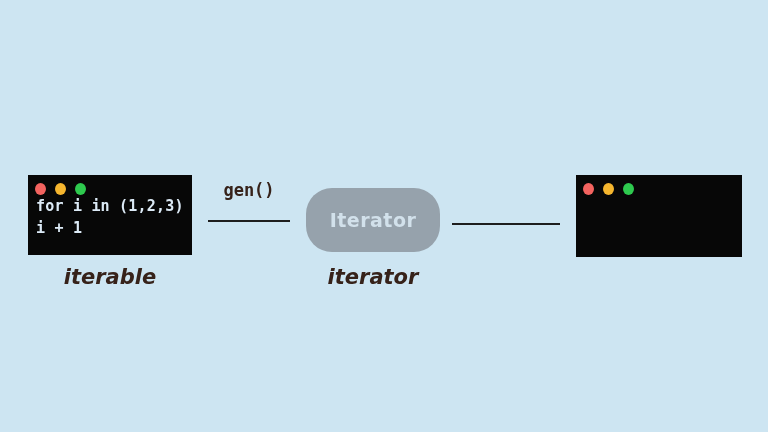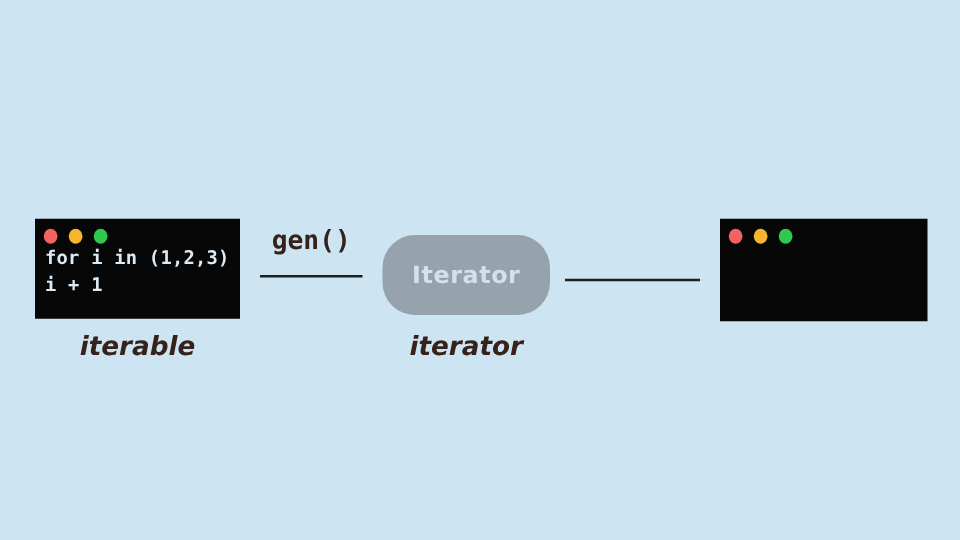--- a/index.html
+++ b/index.html
@@ -54,21 +54,21 @@
     font-size: 21px;
     color: var(--label-text, #36221a);
     text-align: center;
   }
   .caption-left   { left: 28px;  width: 164px; top: 265px; }
   .caption-center { left: 306px; width: 134px; top: 265px; }
   .fn-label {
     position: absolute;
     font-family: "DejaVu Sans Mono", monospace;
     font-weight: 700;
-    font-size: 21px;
+    font-size: 17px;
     color: var(--label-text, #36221a);
     text-align: center;
     white-space: pre;
   }
   .fn-gen   { left: 206px; width: 86px;  top: 180px; }
   .fn-yield { left: 450px; width: 112px; top: 181px; }
   .connector {
     position: absolute;
     height: 2px;
     background: var(--connector-line, #1e1e1e);

